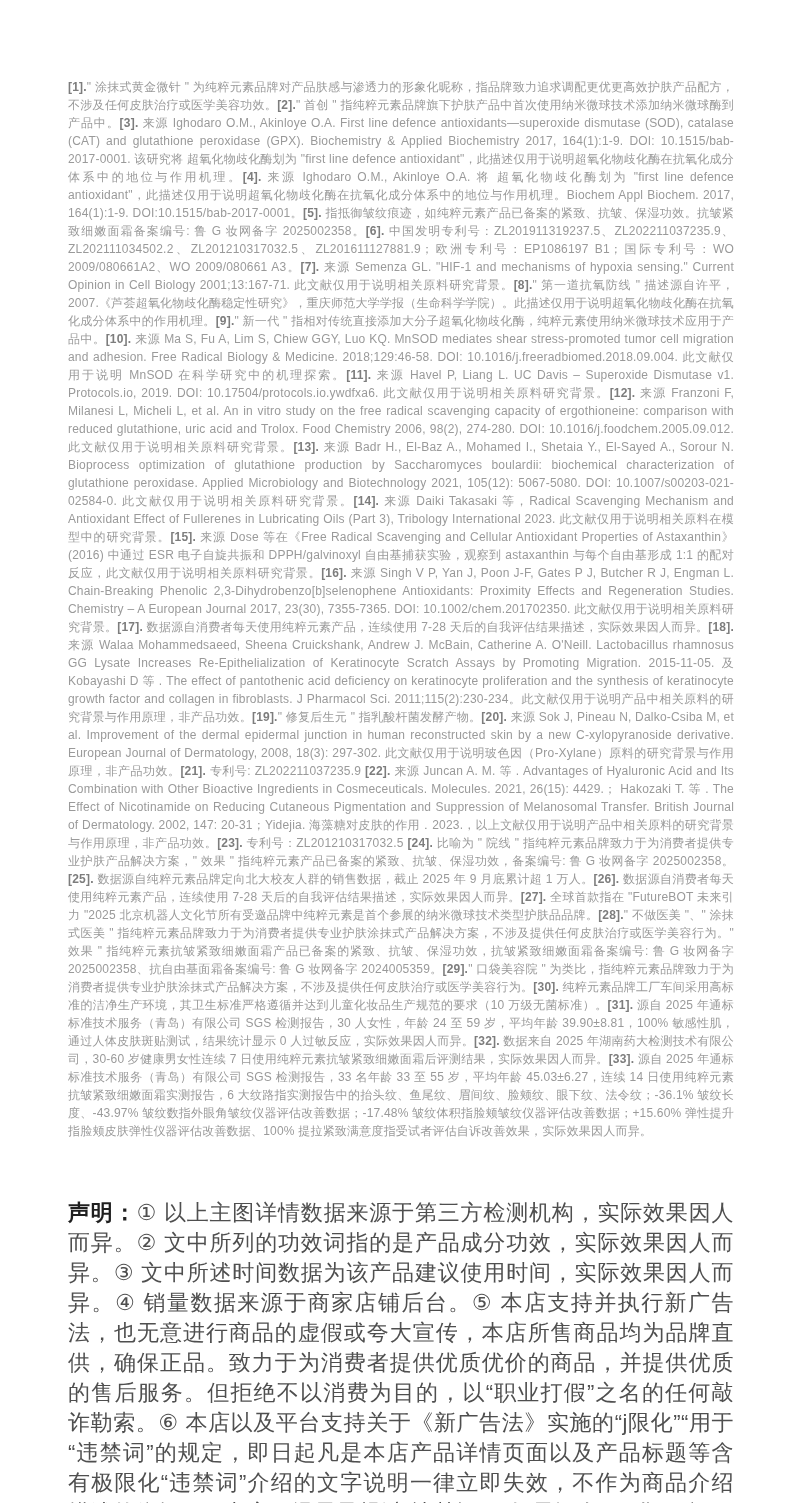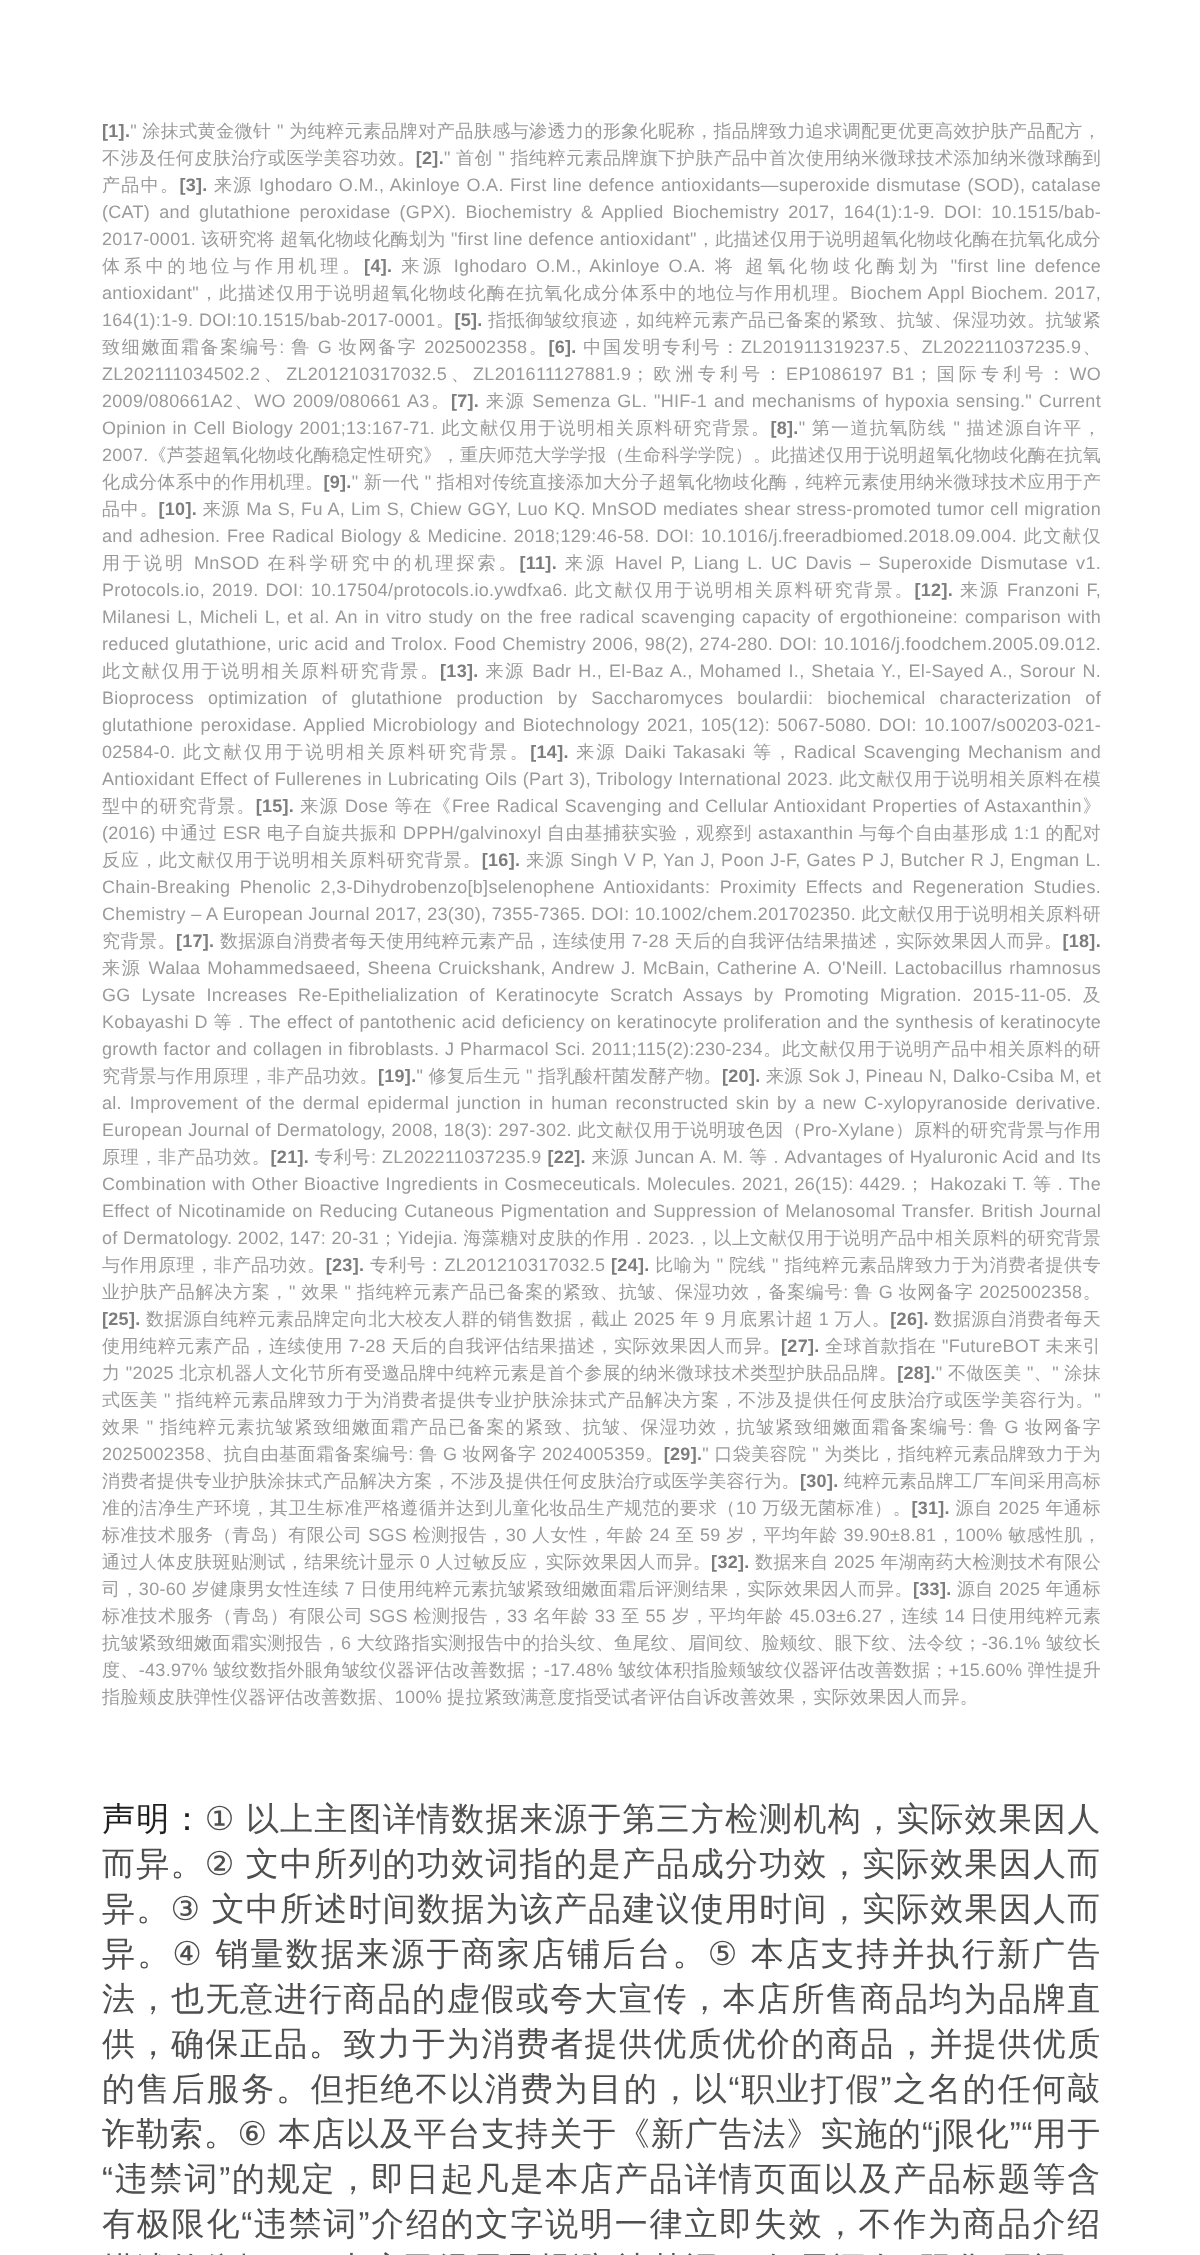--- a/index.html
+++ b/index.html
@@ -36,21 +36,21 @@
     color:var(--st-text);
     font-size:22px;
     line-height:30px;
     text-align:justify;
     text-justify:inter-ideograph;
     letter-spacing:0.5px;
     word-break:break-word;
   }
   .statement b.st-label{
     color:var(--st-label);
-    font-weight:normal;
+    font-weight:bold;
   }
 </style>
 </head>
 <body>
 
 <div class="page">
   <p class="footnotes"><b class="fn-marker">[1].</b><span>" 涂抹式黄金微针 " 为纯粹元素品牌对产品肤感与渗透力的形象化昵称，指品牌致力追求调配更优更高效护肤产品配方，不涉及任何皮肤治疗或医学美容功效。</span><b class="fn-marker">[2].</b><span>" 首创 " 指纯粹元素品牌旗下护肤产品中首次使用纳米微球技术添加纳米微球酶到产品中。</span><b class="fn-marker">[3].</b><span> 来源 Ighodaro O.M., Akinloye O.A. First line defence antioxidants—superoxide dismutase (SOD), catalase (CAT) and glutathione peroxidase (GPX). Biochemistry &amp; Applied Biochemistry 2017, 164(1):1-9. DOI: 10.1515/bab-2017-0001. 该研究将 超氧化物歧化酶划为 "first line defence antioxidant"，此描述仅用于说明超氧化物歧化酶在抗氧化成分体系中的地位与作用机理。</span><b class="fn-marker">[4].</b><span> 来源 Ighodaro O.M., Akinloye O.A. 将 超氧化物歧化酶划为 "first line defence antioxidant"，此描述仅用于说明超氧化物歧化酶在抗氧化成分体系中的地位与作用机理。Biochem Appl Biochem. 2017, 164(1):1-9. DOI:10.1515/bab-2017-0001。</span><b class="fn-marker">[5].</b><span> 指抵御皱纹痕迹，如纯粹元素产品已备案的紧致、抗皱、保湿功效。抗皱紧致细嫩面霜备案编号: 鲁 G 妆网备字 2025002358。</span><b class="fn-marker">[6].</b><span> 中国发明专利号：ZL201911319237.5、ZL202211037235.9、ZL202111034502.2、ZL201210317032.5、ZL201611127881.9；欧洲专利号：EP1086197 B1；国际专利号：WO 2009/080661A2、WO 2009/080661 A3。</span><b class="fn-marker">[7].</b><span> 来源 Semenza GL. "HIF-1 and mechanisms of hypoxia sensing." Current Opinion in Cell Biology 2001;13:167-71. 此文献仅用于说明相关原料研究背景。</span><b class="fn-marker">[8].</b><span>" 第一道抗氧防线 " 描述源自许平，2007.《芦荟超氧化物歧化酶稳定性研究》，重庆师范大学学报（生命科学学院）。此描述仅用于说明超氧化物歧化酶在抗氧化成分体系中的作用机理。</span><b class="fn-marker">[9].</b><span>" 新一代 " 指相对传统直接添加大分子超氧化物歧化酶，纯粹元素使用纳米微球技术应用于产品中。</span><b class="fn-marker">[10].</b><span> 来源 Ma S, Fu A, Lim S, Chiew GGY, Luo KQ. MnSOD mediates shear stress-promoted tumor cell migration and adhesion. Free Radical Biology &amp; Medicine. 2018;129:46-58. DOI: 10.1016/j.freeradbiomed.2018.09.004. 此文献仅用于说明 MnSOD 在科学研究中的机理探索。</span><b class="fn-marker">[11].</b><span> 来源 Havel P, Liang L. UC Davis – Superoxide Dismutase v1. Protocols.io, 2019. DOI: 10.17504/protocols.io.ywdfxa6. 此文献仅用于说明相关原料研究背景。</span><b class="fn-marker">[12].</b><span> 来源 Franzoni F, Milanesi L, Micheli L, et al. An in vitro study on the free radical scavenging capacity of ergothioneine: comparison with reduced glutathione, uric acid and Trolox. Food Chemistry 2006, 98(2), 274-280. DOI: 10.1016/j.foodchem.2005.09.012. 此文献仅用于说明相关原料研究背景。</span><b class="fn-marker">[13].</b><span> 来源 Badr H., El-Baz A., Mohamed I., Shetaia Y., El-Sayed A., Sorour N. Bioprocess optimization of glutathione production by Saccharomyces boulardii: biochemical characterization of glutathione peroxidase. Applied Microbiology and Biotechnology 2021, 105(12): 5067-5080. DOI: 10.1007/s00203-021-02584-0. 此文献仅用于说明相关原料研究背景。</span><b class="fn-marker">[14].</b><span> 来源 Daiki Takasaki 等，Radical Scavenging Mechanism and Antioxidant Effect of Fullerenes in Lubricating Oils (Part 3), Tribology International 2023. 此文献仅用于说明相关原料在模型中的研究背景。</span><b class="fn-marker">[15].</b><span> 来源 Dose 等在《Free Radical Scavenging and Cellular Antioxidant Properties of Astaxanthin》(2016) 中通过 ESR 电子自旋共振和 DPPH/galvinoxyl 自由基捕获实验，观察到 astaxanthin 与每个自由基形成 1:1 的配对反应，此文献仅用于说明相关原料研究背景。</span><b class="fn-marker">[16].</b><span> 来源 Singh V P, Yan J, Poon J-F, Gates P J, Butcher R J, Engman L. Chain-Breaking Phenolic 2,3-Dihydrobenzo[b]selenophene Antioxidants: Proximity Effects and Regeneration Studies. Chemistry – A European Journal 2017, 23(30), 7355-7365. DOI: 10.1002/chem.201702350. 此文献仅用于说明相关原料研究背景。</span><b class="fn-marker">[17].</b><span> 数据源自消费者每天使用纯粹元素产品，连续使用 7-28 天后的自我评估结果描述，实际效果因人而异。</span><b class="fn-marker">[18].</b><span> 来源 Walaa Mohammedsaeed, Sheena Cruickshank, Andrew J. McBain, Catherine A. O'Neill. Lactobacillus rhamnosus GG Lysate Increases Re-Epithelialization of Keratinocyte Scratch Assays by Promoting Migration. 2015-11-05. 及 Kobayashi D 等 . The effect of pantothenic acid deficiency on keratinocyte proliferation and the synthesis of keratinocyte growth factor and collagen in fibroblasts. J Pharmacol Sci. 2011;115(2):230-234。此文献仅用于说明产品中相关原料的研究背景与作用原理，非产品功效。</span><b class="fn-marker">[19].</b><span>" 修复后生元 " 指乳酸杆菌发酵产物。</span><b class="fn-marker">[20].</b><span> 来源 Sok J, Pineau N, Dalko-Csiba M, et al. Improvement of the dermal epidermal junction in human reconstructed skin by a new C-xylopyranoside derivative. European Journal of Dermatology, 2008, 18(3): 297-302. 此文献仅用于说明玻色因（Pro-Xylane）原料的研究背景与作用原理，非产品功效。</span><b class="fn-marker">[21].</b><span> 专利号: ZL202211037235.9 </span><b class="fn-marker">[22].</b><span> 来源 Juncan A. M. 等 . Advantages of Hyaluronic Acid and Its Combination with Other Bioactive Ingredients in Cosmeceuticals. Molecules. 2021, 26(15): 4429.； Hakozaki T. 等 . The Effect of Nicotinamide on Reducing Cutaneous Pigmentation and Suppression of Melanosomal Transfer. British Journal of Dermatology. 2002, 147: 20-31；Yidejia. 海藻糖对皮肤的作用．2023.，以上文献仅用于说明产品中相关原料的研究背景与作用原理，非产品功效。</span><b class="fn-marker">[23].</b><span> 专利号：ZL201210317032.5 </span><b class="fn-marker">[24].</b><span> 比喻为 " 院线 " 指纯粹元素品牌致力于为消费者提供专业护肤产品解决方案，" 效果 " 指纯粹元素产品已备案的紧致、抗皱、保湿功效，备案编号: 鲁 G 妆网备字 2025002358。</span><b class="fn-marker">[25].</b><span> 数据源自纯粹元素品牌定向北大校友人群的销售数据，截止 2025 年 9 月底累计超 1 万人。</span><b class="fn-marker">[26].</b><span> 数据源自消费者每天使用纯粹元素产品，连续使用 7-28 天后的自我评估结果描述，实际效果因人而异。</span><b class="fn-marker">[27].</b><span> 全球首款指在 "FutureBOT 未来引力 "2025 北京机器人文化节所有受邀品牌中纯粹元素是首个参展的纳米微球技术类型护肤品品牌。</span><b class="fn-marker">[28].</b><span>" 不做医美 "、" 涂抹式医美 " 指纯粹元素品牌致力于为消费者提供专业护肤涂抹式产品解决方案，不涉及提供任何皮肤治疗或医学美容行为。" 效果 " 指纯粹元素抗皱紧致细嫩面霜产品已备案的紧致、抗皱、保湿功效，抗皱紧致细嫩面霜备案编号: 鲁 G 妆网备字 2025002358、抗自由基面霜备案编号: 鲁 G 妆网备字 2024005359。</span><b class="fn-marker">[29].</b><span>" 口袋美容院 " 为类比，指纯粹元素品牌致力于为消费者提供专业护肤涂抹式产品解决方案，不涉及提供任何皮肤治疗或医学美容行为。</span><b class="fn-marker">[30].</b><span> 纯粹元素品牌工厂车间采用高标准的洁净生产环境，其卫生标准严格遵循并达到儿童化妆品生产规范的要求（10 万级无菌标准）。</span><b class="fn-marker">[31].</b><span> 源自 2025 年通标标准技术服务（青岛）有限公司 SGS 检测报告，30 人女性，年龄 24 至 59 岁，平均年龄 39.90±8.81，100% 敏感性肌，通过人体皮肤斑贴测试，结果统计显示 0 人过敏反应，实际效果因人而异。</span><b class="fn-marker">[32].</b><span> 数据来自 2025 年湖南药大检测技术有限公司，30-60 岁健康男女性连续 7 日使用纯粹元素抗皱紧致细嫩面霜后评测结果，实际效果因人而异。</span><b class="fn-marker">[33].</b><span> 源自 2025 年通标标准技术服务（青岛）有限公司 SGS 检测报告，33 名年龄 33 至 55 岁，平均年龄 45.03±6.27，连续 14 日使用纯粹元素抗皱紧致细嫩面霜实测报告，6 大纹路指实测报告中的抬头纹、鱼尾纹、眉间纹、脸颊纹、眼下纹、法令纹；-36.1% 皱纹长度、-43.97% 皱纹数指外眼角皱纹仪器评估改善数据；-17.48% 皱纹体积指脸颊皱纹仪器评估改善数据；+15.60% 弹性提升指脸颊皮肤弹性仪器评估改善数据、100% 提拉紧致满意度指受试者评估自诉改善效果，实际效果因人而异。</span></p>
   <p class="statement">
     <b class="st-label">声明：</b><span>① 以上主图详情数据来源于第三方检测机构，实际效果因人而异。② 文中所列的功效词指的是产品成分功效，实际效果因人而异。③ 文中所述时间数据为该产品建议使用时间，实际效果因人而异。④ 销量数据来源于商家店铺后台。⑤ 本店支持并执行新广告法，也无意进行商品的虚假或夸大宣传，本店所售商品均为品牌直供，确保正品。致力于为消费者提供优质优价的商品，并提供优质的售后服务。但拒绝不以消费为目的，以“职业打假”之名的任何敲诈勒索。⑥ 本店以及平台支持关于《新广告法》实施的“j限化”“用于“违禁词”的规定，即日起凡是本店产品详情页面以及产品标题等含有极限化“违禁词”介绍的文字说明一律立即失效，不作为商品介绍描述的依据！⑦本店已经尽量规避“违禁词”，如果还有“j限化"用词，在此申明全部失效，凡顾客购买本店产品下单付款，均表示默认此条约不支持任何以“违禁词”为借口理由投诉商家违反“广告法”来变相勒索向商家索要赔偿的违法恶意行为！</span>
   </p>

